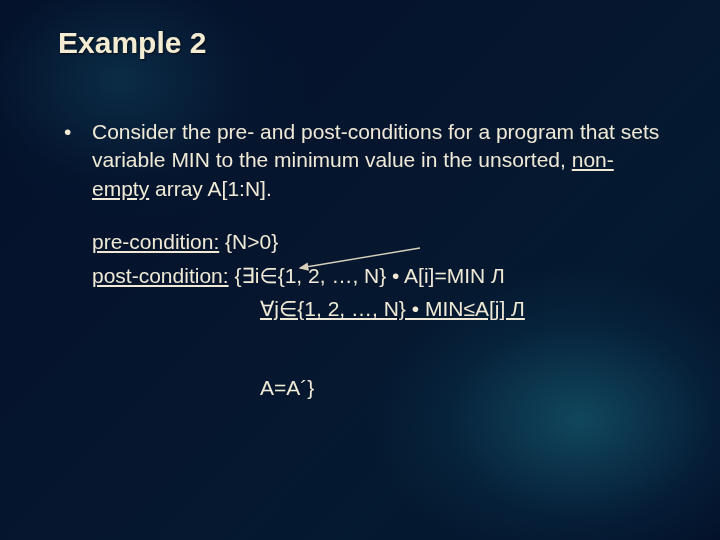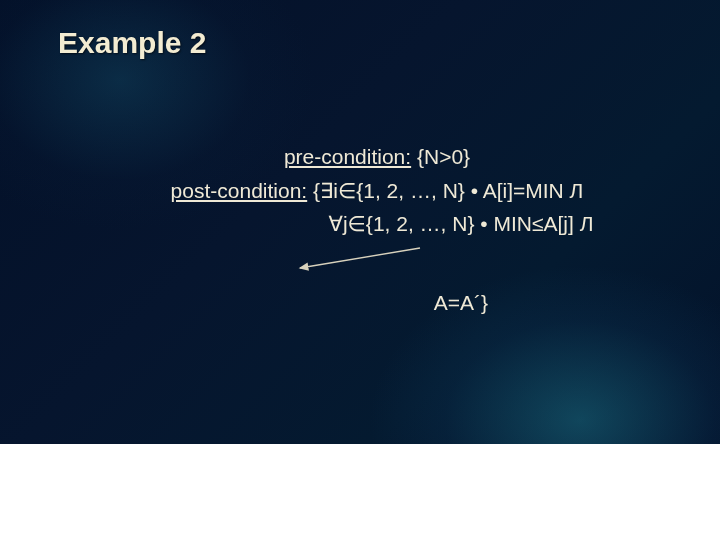--- a/index.html
+++ b/index.html
@@ -6,21 +6,21 @@
     margin: 0;
     padding: 0;
     width: 720px;
     height: 540px;
     overflow: hidden;
     font-family: Verdana, Geneva, sans-serif;
   }
   .slide {
     position: relative;
     width: 720px;
-    height: 444px;
+    height: 540px;
     background:
       radial-gradient(ellipse 300px 220px at 580px 420px, rgba(40,160,180,0.35) 0%, rgba(20,80,120,0.15) 45%, rgba(0,0,0,0) 70%),
       radial-gradient(ellipse 260px 200px at 120px 80px, rgba(30,120,150,0.25) 0%, rgba(10,40,70,0.1) 50%, rgba(0,0,0,0) 75%),
       linear-gradient(135deg, #031028 0%, #06152e 40%, #041a30 70%, #03122a 100%);
     color: #f5f0e0;
     box-sizing: border-box;
   }
   .title {
     position: absolute;
     top: 26px;
@@ -56,37 +56,41 @@
     font-size: 21px;
     color: #efe9d6;
   }
   .under { text-decoration: underline; }
   .conds {
     margin-top: 22px;
     padding-left: 34px;
     font-size: 21px;
     line-height: 1.6;
     color: #efe9d6;
-    text-align: center;
   }
-  .indent2 { padding-left: 168px; }
+  .indent2 { padding-left: 168px; text-decoration: underline; }
   .indent3 { padding-left: 168px; margin-top: 45px; }
   .arrow {
     position: absolute;
     pointer-events: none;
   }
 </style>
 </head>
 <body>
 
 <div class="slide">
 
   <div class="title">Example 2</div>
 
   <div class="content">
+    <ul class="bullets">
+      <li>
+        <span>Consider the pre- and post-conditions for a program that sets variable MIN to the minimum value in the unsorted, </span><span class="under">non-empty</span><span> array A[1:N].</span>
+      </li>
+    </ul>
 
     <div class="conds">
       <div>
         <span class="under">pre-condition:</span><span> {N&gt;0}</span>
       </div>
       <div>
         <span class="under">post-condition:</span><span> {∃i∈{1, 2, …, N} • A[i]=MIN Л</span>
       </div>
       <div class="indent2">
         <span>∀j∈{1, 2, …, N} • MIN≤A[j] Л</span>

